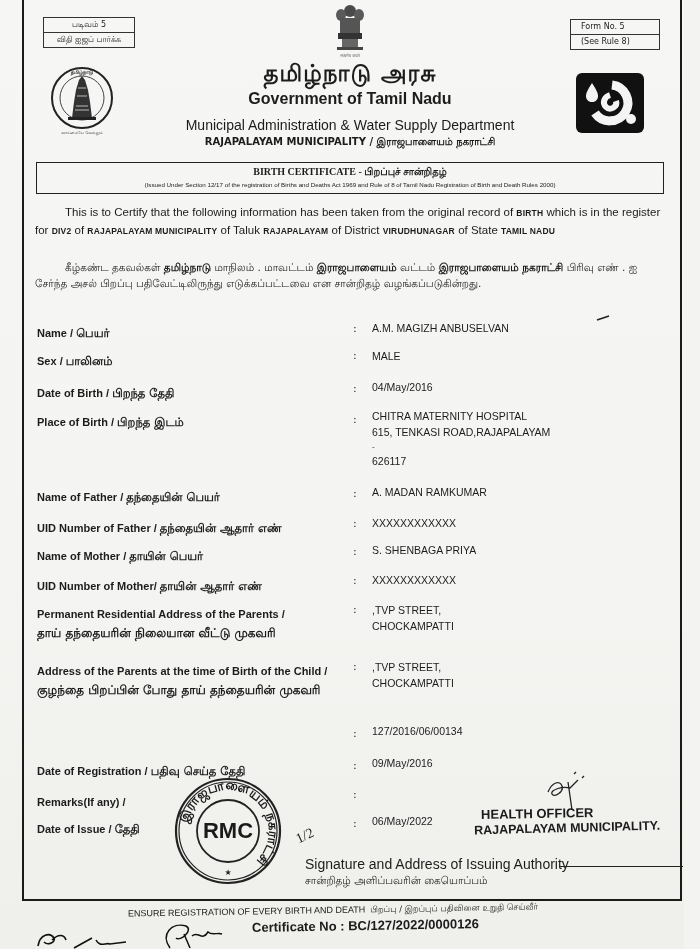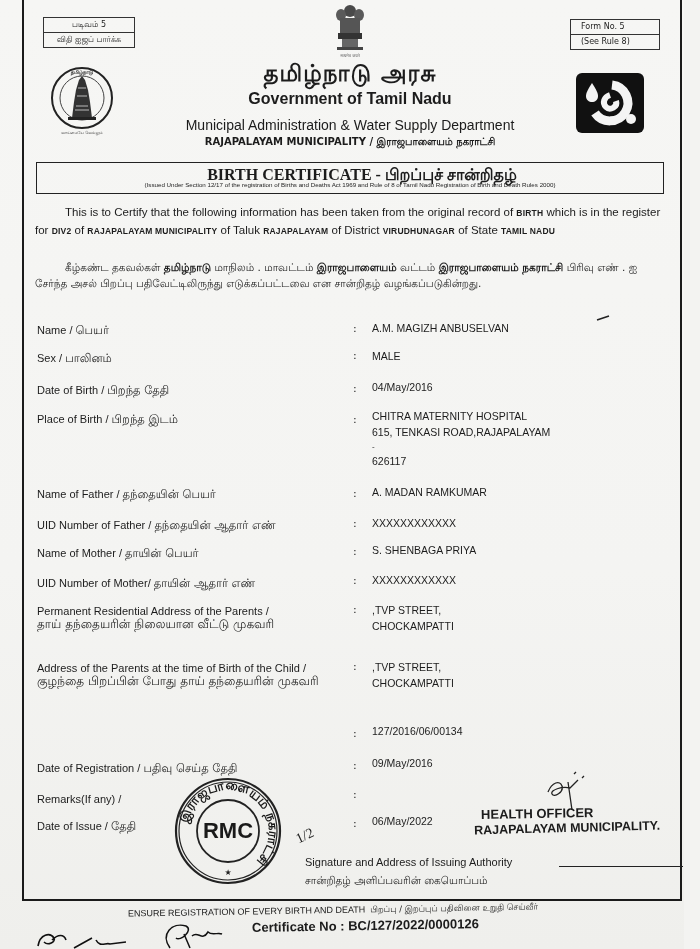--- a/index.html
+++ b/index.html
@@ -33,43 +33,43 @@
   .tn-seal-cap { left: 48px; top: 130px; width: 68px; text-align: center; font-size: 4px; color: #444; }
 
   .twad { left: 576px; top: 73px; width: 68px; height: 60px; background: #111; border-radius: 6px; }
 
   .t-tamil { left: 0; width: 700px; top: 60px; text-align: center; font-size: 23px; font-weight: bold; letter-spacing: 1px; }
   .t-gov { left: 0; width: 700px; top: 90px; text-align: center; font-size: 16px; font-weight: bold; font-family: "Liberation Sans", sans-serif; }
   .t-dept { left: 0; width: 700px; top: 117px; text-align: center; font-size: 14px; font-family: "Liberation Sans", sans-serif; }
   .t-muni { left: 0; width: 700px; top: 136px; text-align: center; font-size: 10px; font-weight: bold; }
 
   .bc-box { left: 36px; top: 162px; width: 628px; height: 32px; border: 1.5px solid #222; box-sizing: border-box; }
-  .bc-title { position: absolute; left: 12px; width: 100%; top: 3px; text-align: center; font-family: "Liberation Serif", serif; font-weight: bold; font-size: 16px; }
+  .bc-title { position: absolute; left: 0; width: 100%; top: 3px; text-align: center; font-family: "Liberation Serif", serif; font-weight: bold; font-size: 10px; }
   .bc-sub { position: absolute; left: 0; width: 100%; top: 18px; text-align: center; font-size: 6.2px; font-family: "Liberation Sans", sans-serif; }
 
   .cert-para { left: 35px; top: 204px; width: 630px; font-family: "Liberation Sans", sans-serif; font-size: 11.5px; line-height: 17px; text-indent: 30px; }
   .cert-para .k { font-size: 8.5px; font-weight: bold; letter-spacing: 0.2px; }
   .cert-para .u { }
 
   .tamil-para { left: 35px; top: 259px; width: 625px; font-size: 10.5px; line-height: 16px; text-indent: 30px; }
   .tamil-para b { font-weight: bold; }
 
-  .row-label { left: 37px; font-family: "Liberation Sans", sans-serif; font-size: 11px; width: 310px; line-height: 13px; }
+  .row-label { left: 37px; font-family: "Liberation Sans", sans-serif; font-size: 11px; width: 310px; line-height: 19px; font-weight: bold; }
   .row-label .ta { font-family: "DejaVu Sans", sans-serif; font-size: 11.5px; }
   .row-colon { left: 353px; font-size: 11px; }
   .row-val { left: 372px; font-family: "Liberation Sans", sans-serif; font-size: 10.5px; line-height: 15.5px; width: 260px; }
 
   .stamp { left: 173px; top: 776px; width: 110px; height: 110px; }
   .frac { left: 296px; top: 828px; font-family: "Liberation Serif", serif; font-size: 14px; transform: rotate(-25deg); }
 
   .ho-sign { left: 540px; top: 770px; width: 50px; height: 40px; }
   .ho1 { left: 481px; top: 806px; font-family: "Liberation Sans", sans-serif; font-weight: bold; font-size: 13px; transform: rotate(-1deg); }
   .ho2 { left: 474px; top: 821px; font-family: "Liberation Sans", sans-serif; font-weight: bold; font-size: 12.5px; transform: rotate(-1.5deg); }
 
-  .sig-line1 { left: 305px; top: 856px; font-family: "Liberation Sans", sans-serif; font-size: 11px; }
+  .sig-line1 { left: 305px; top: 856px; font-family: "Liberation Sans", sans-serif; font-size: 14px; }
   .sig-line2 { left: 305px; top: 874px; font-size: 10.5px; }
   .sig-rule { left: 559px; top: 866px; width: 124px; border-top: 1px solid #222; }
 
   .ensure { left: 128px; top: 905px; font-family: "Liberation Sans", sans-serif; font-size: 9px; transform: rotate(-1deg); white-space: nowrap; }
   .ensure .ta { font-family: "DejaVu Sans", sans-serif; font-size: 8.5px; }
   .certno { left: 252px; top: 918px; font-family: "Liberation Sans", sans-serif; font-weight: bold; font-size: 13px; transform: rotate(-1deg); }
 
   .bottom-sign { left: 30px; top: 920px; width: 200px; height: 29px; }
   .mark { left: 596px; top: 315px; width: 14px; height: 6px; }
 </style>

